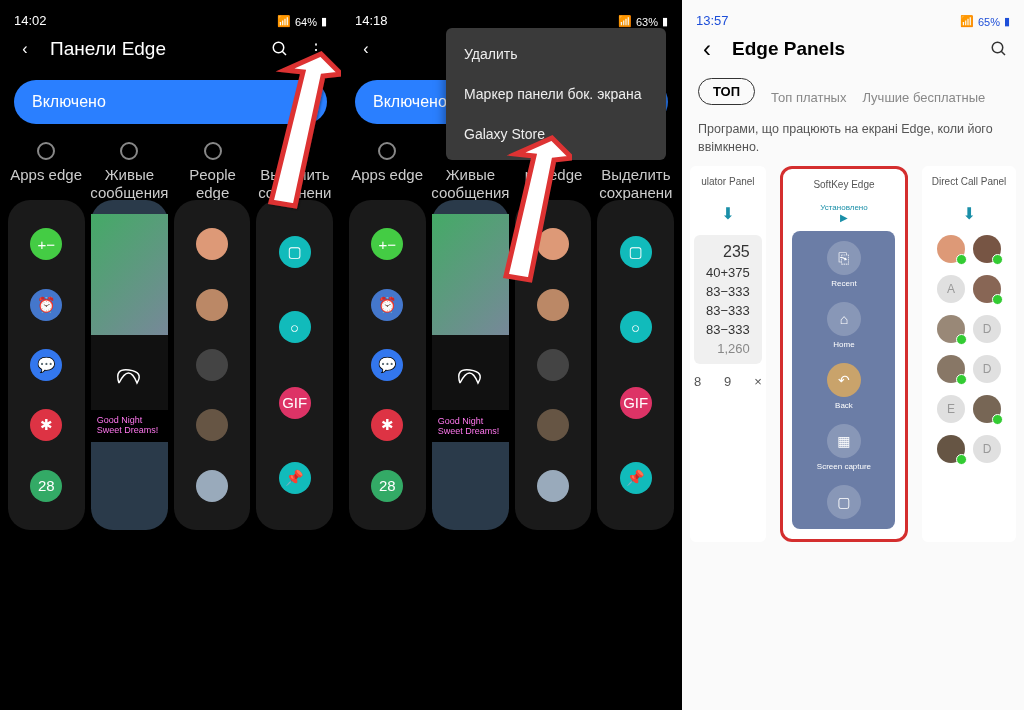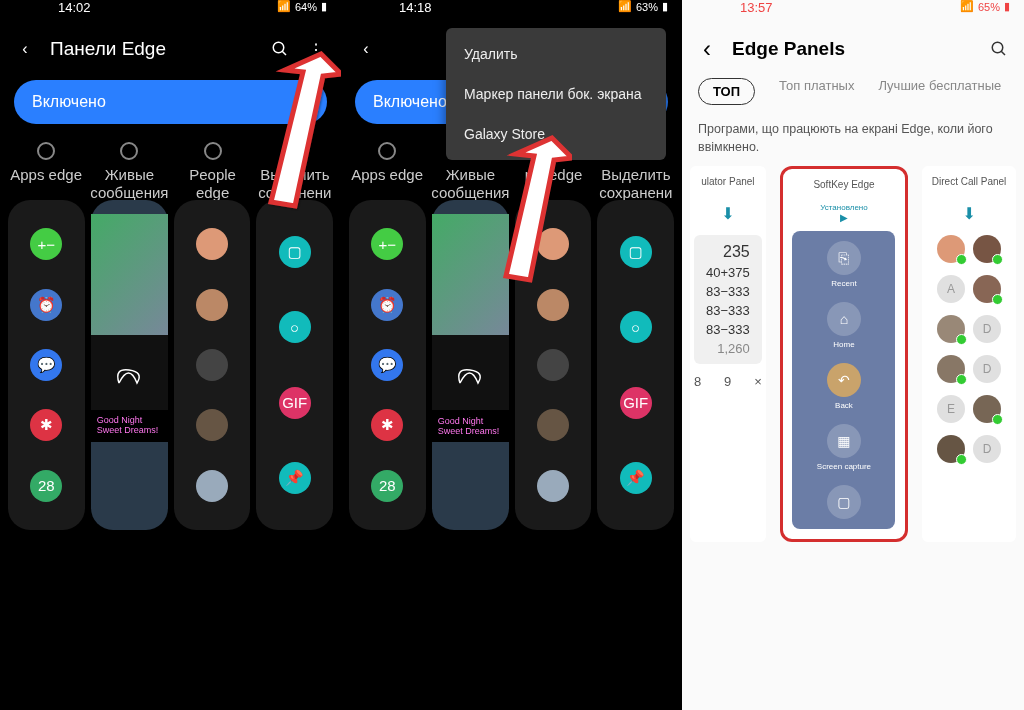--- a/index.html
+++ b/index.html
@@ -1,21 +1,21 @@
 <!DOCTYPE html>
 <html><head>
 <meta charset="utf-8">
 <style>
   * { box-sizing: border-box; margin: 0; padding: 0; }
   body { width: 1024px; height: 710px; display: flex; font-family: -apple-system, sans-serif; background: #fff; }
   .phone { position: relative; overflow: hidden; }
   .p1, .p2 { width: 341px; background: #000; color: #fff; }
   .p3 { width: 342px; background: #fafafa; color: #000; }
 
-  .statusbar { height: 28px; display: flex; justify-content: space-between; align-items: flex-start; padding: 0 14px; font-size: 13px; margin-left: 44px; }
+  .statusbar { height: 28px; display: flex; justify-content: space-between; align-items: flex-end; padding: 0 14px; font-size: 13px; }
   .sb-icons { display: flex; gap: 4px; align-items: center; font-size: 11px; }
 
   .header { display: flex; align-items: center; padding: 10px 14px; gap: 14px; }
   .header .title { flex: 1; font-size: 19px; }
   .hicon { width: 22px; height: 22px; display: flex; align-items: center; justify-content: center; }
 
   .toggle-row { padding: 10px 14px 18px; }
   .pill { background: #2a7fff; border-radius: 24px; height: 44px; display: flex; align-items: center; justify-content: space-between; padding: 0 8px 0 18px; font-size: 16px; }
   .switch { width: 22px; height: 22px; border-radius: 50%; background: #fff; }
 
@@ -29,21 +29,21 @@
   .appicon { width: 32px; height: 32px; border-radius: 50%; display: flex; align-items: center; justify-content: center; font-size: 15px; color: #fff; }
   .avatar { width: 32px; height: 32px; border-radius: 50%; background: #666; }
   .imgstrip { background: #2a3a4a; display: block; }
 
   .menu { position: absolute; top: 28px; right: 16px; background: #3a3a3a; border-radius: 6px; padding: 6px 0; width: 220px; box-shadow: 0 4px 12px rgba(0,0,0,.5); }
   .menu-item { padding: 12px 18px; font-size: 14px; color: #eee; }
 
   .arrow-wrap { position: absolute; pointer-events: none; }
   .arrow-wrap svg { display: block; }
 
-  .tabs { display: flex; gap: 24px; padding: 8px 16px 12px; align-items: flex-start; }
+  .tabs { display: flex; gap: 16px; padding: 8px 16px 12px; align-items: flex-end; }
   .tab-pill { border: 1px solid #333; border-radius: 16px; padding: 5px 14px; font-size: 13px; font-weight: 600; }
   .tab { font-size: 13px; color: #888; }
   .desc { padding: 4px 16px 10px; font-size: 12.5px; color: #555; line-height: 1.4; }
 
   .panel-cards { display: flex; gap: 14px; padding: 0 8px; }
   .card { flex: 1; background: #fff; border-radius: 6px; display: flex; flex-direction: column; align-items: center; padding: 10px 4px; }
   .card-title { font-size: 10px; color: #555; height: 18px; }
   .card.highlight { border: 3px solid #d42e2e; border-radius: 12px; }
   .dl { color: #1a8fa8; font-size: 16px; margin-top: 10px; }
   .installed { font-size: 8px; color: #1a8fa8; margin-top: 6px; }
@@ -222,21 +222,21 @@
     <div class="menu-item">Galaxy Store</div>
   </div>
   <div class="arrow-wrap" style="top:130px;right:110px;">
     <svg width="110" height="170">
     <polygon points="90,8 110,28 92,30 68,150 44,146 72,26 54,24" fill="#fff" stroke="#d33" stroke-width="5"></polygon>
       </svg>
   </div>
 </div>
 
 <div class="phone p3">
-  <div class="statusbar" style="color:#ef4444">
+  <div class="statusbar" style="color:#1d4ed8">
     <span>13:57</span>
     <span class="sb-icons">📶 <span>65%</span> ▮</span>
   </div>
   <div class="header">
     <span class="hicon" style="font-size:24px">‹</span>
     <span class="title" style="font-weight:700">Edge Panels</span>
     <span class="hicon">
       <svg width="18" height="18" viewBox="0 0 24 24" fill="none" stroke="#333" stroke-width="2">
           <circle cx="10" cy="10" r="7"></circle>
           <line x1="20" y1="20" x2="15" y2="15"></line>

